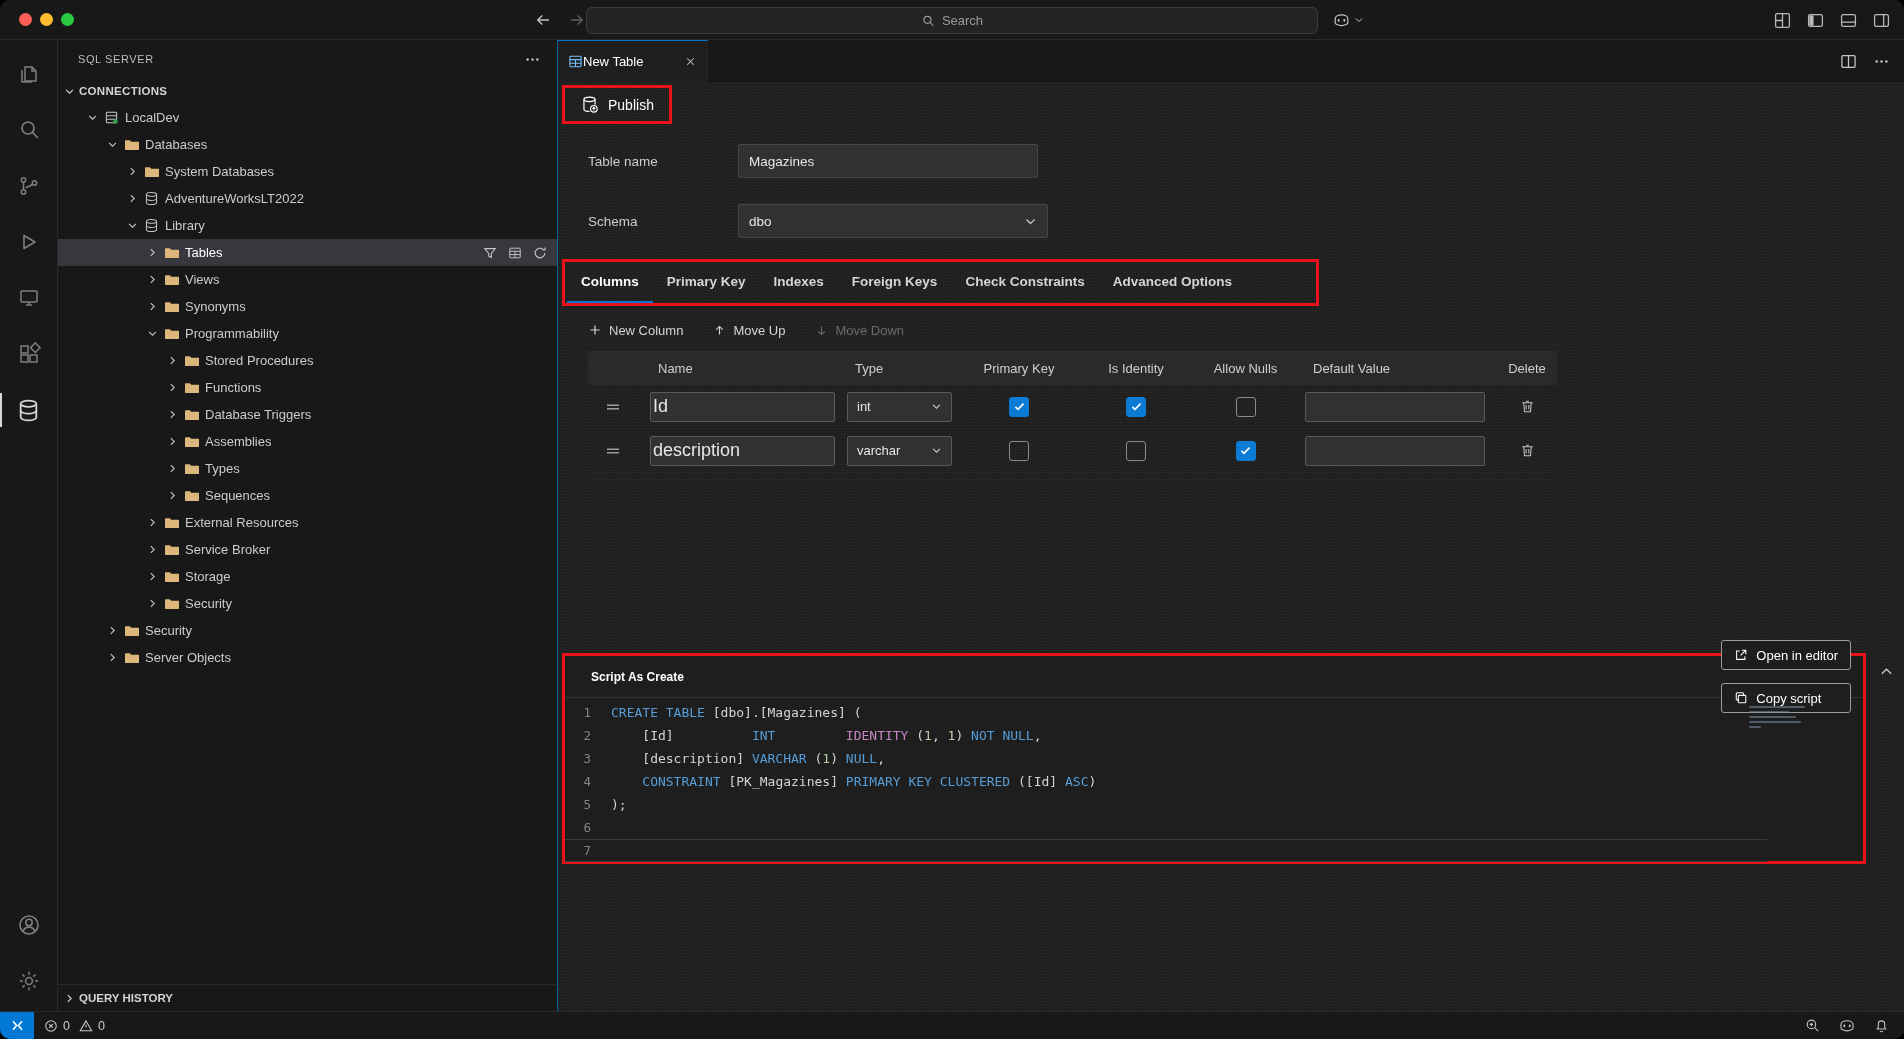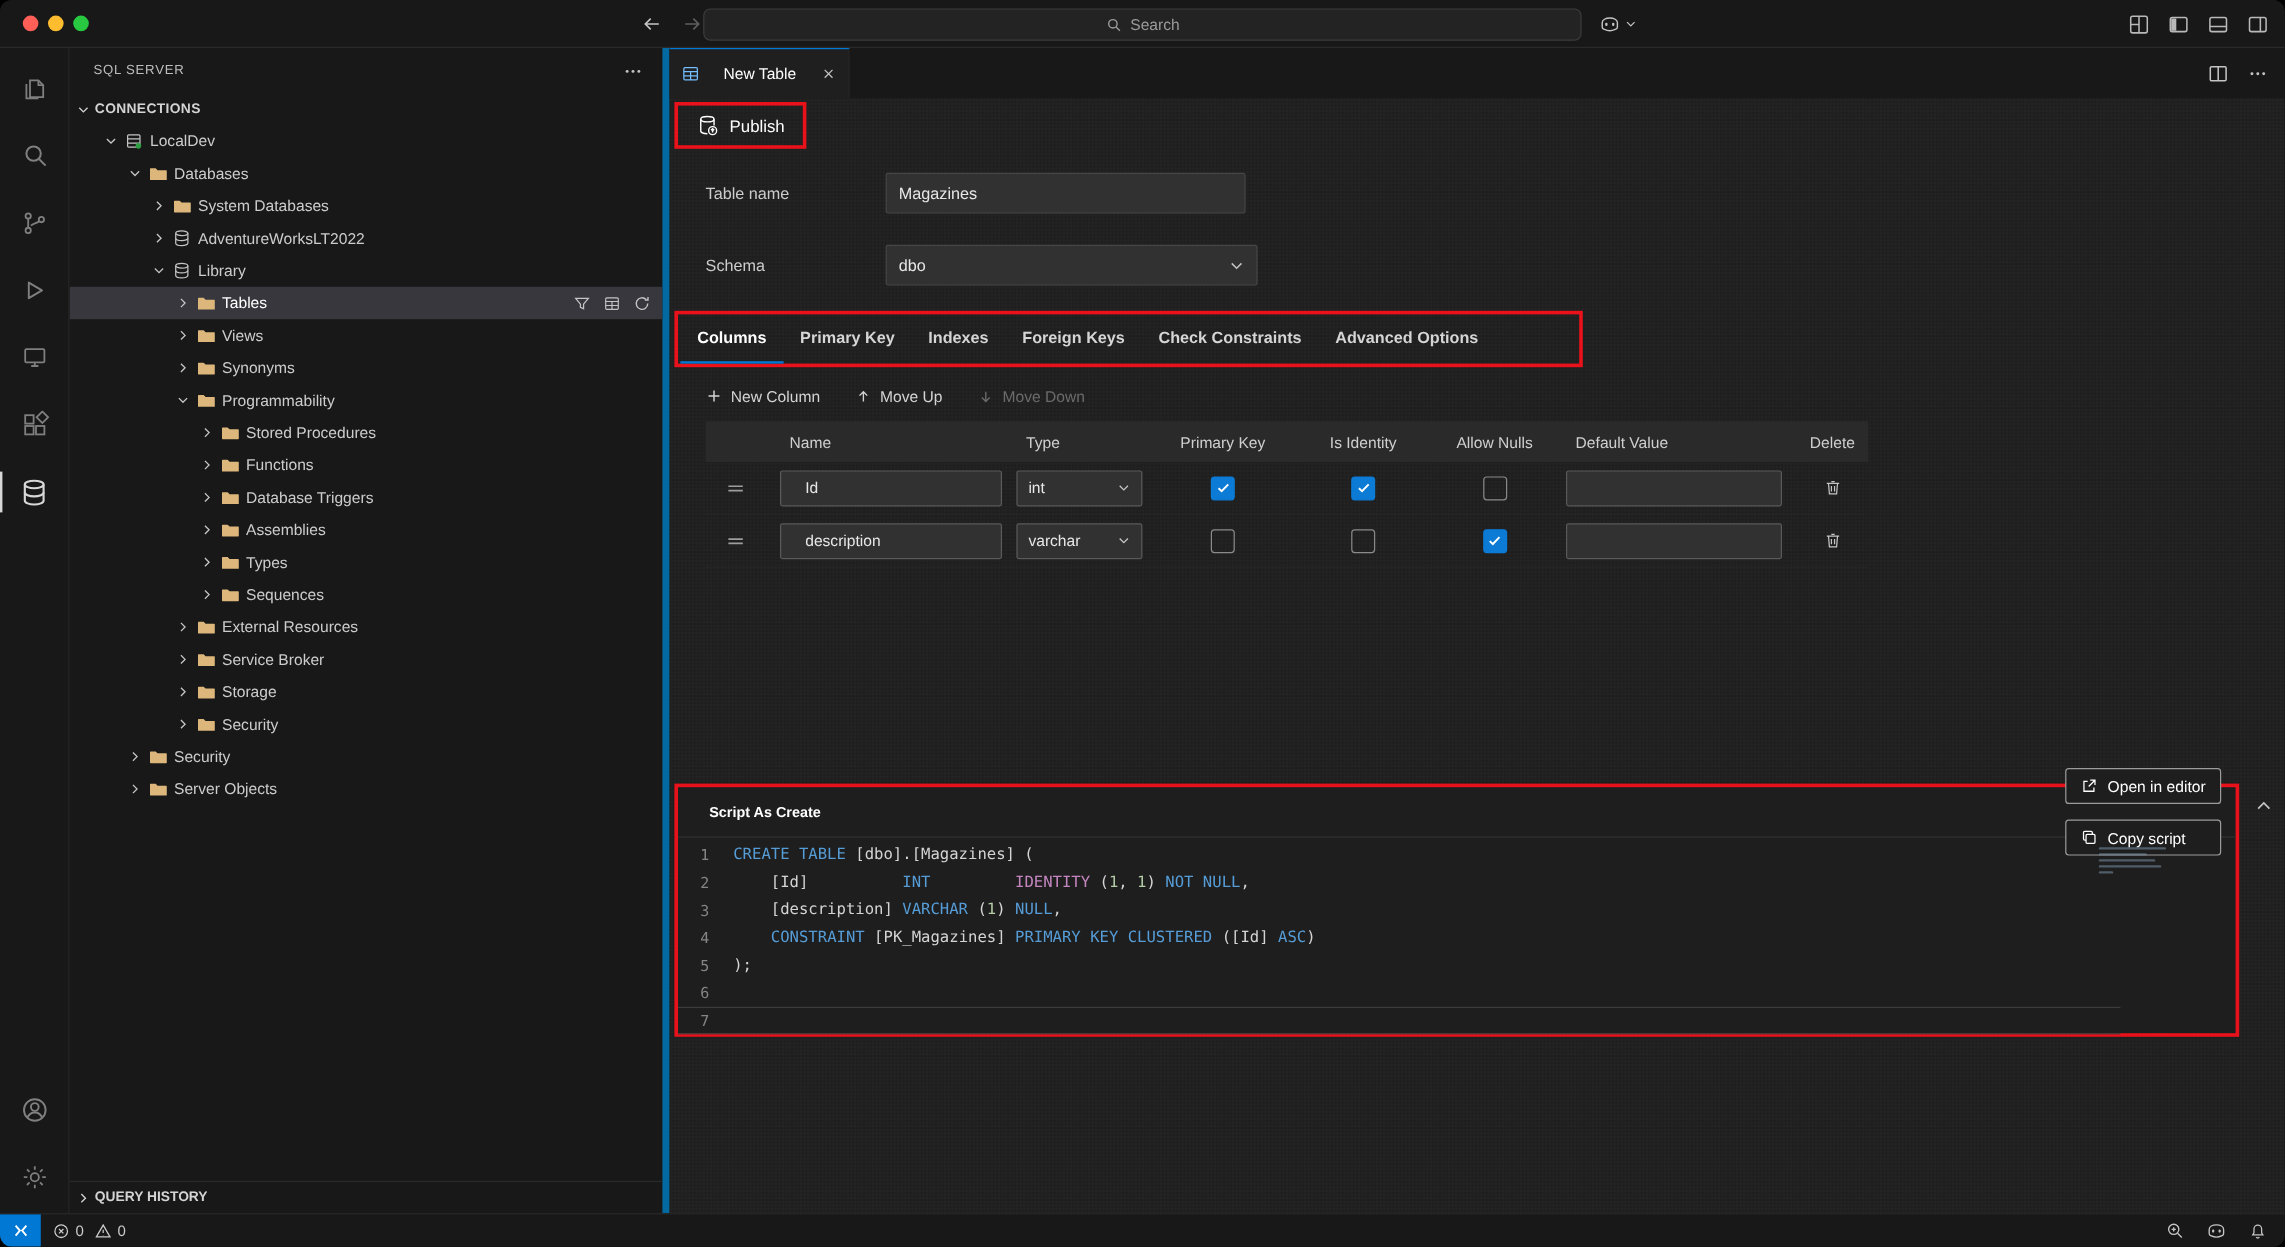--- a/index.html
+++ b/index.html
@@ -30,41 +30,41 @@
   .main{flex:1;display:flex;min-height:0;}
 
   .activitybar{width:58px;background:#181818;border-right:1px solid #2a2a2a;display:flex;
       flex-direction:column;align-items:center;padding-top:6px;flex:none;}
   .ab-group{display:flex;flex-direction:column;align-items:center;width:100%;}
   .ab-bottom{margin-top:auto;padding-bottom:2px;}
   .ab-item{width:58px;height:56px;display:flex;align-items:center;justify-content:center;color:#7f7f7f;position:relative;cursor:pointer;}
   .ab-item.active{color:#d7d7d7;}
   .ab-item.active::before{content:"";position:absolute;left:0;top:11px;bottom:11px;width:2px;background:#d7d7d7;}
 
-  .sidebar{width:500px;background:#181818;border-right:6px solid #0369a1;display:flex;flex-direction:column;flex:none;}
+  .sidebar{width:500px;background:#181818;border-right:1px solid #0369a1;display:flex;flex-direction:column;flex:none;}
   .sidebar-header{height:38px;display:flex;align-items:center;padding:0 16px 0 20px;color:#bdbdbd;
       font-size:11px;letter-spacing:.6px;flex:none;}
   .sidebar-more{margin-left:auto;color:#c5c5c5;cursor:pointer;}
   .section-header{height:26px;display:flex;align-items:center;gap:4px;padding-left:6px;color:#d4d4d4;
       font-weight:700;font-size:11.5px;letter-spacing:.3px;flex:none;cursor:pointer;}
   .tree{flex:1;overflow:hidden;}
   .tree-item{height:27px;display:flex;align-items:center;color:#cccccc;font-size:13px;cursor:pointer;}
   .tree-item.selected{background:#37373d;color:#ffffff;}
   .tree-chevron{width:16px;display:flex;justify-content:center;color:#c5c5c5;flex:none;}
   .tree-icon{width:17px;margin:0 5px 0 3px;display:flex;justify-content:center;flex:none;}
   .tree-label{white-space:nowrap;}
   .tree-actions{margin-left:auto;padding-right:10px;display:flex;gap:11px;color:#c5c5c5;}
   .query-history{height:27px;border-top:1px solid #2a2a2a;display:flex;align-items:center;gap:4px;
       padding-left:6px;color:#d4d4d4;font-weight:700;font-size:11.5px;flex:none;cursor:pointer;}
 
   
   .editor{flex:1;display:flex;flex-direction:column;min-width:0;}
   .tabbar{height:42px;background:#181818;display:flex;align-items:stretch;flex:none;}
   .tab{width:150px;background:#1f1f1f;border-top:1px solid var(--accent);border-right:1px solid #252525;
-      display:flex;align-items:center;gap:20px;padding:0 10px;color:#ffffff;font-size:13px;cursor:pointer;}
+      display:flex;align-items:center;gap:0;padding:0 10px;color:#ffffff;font-size:13px;cursor:pointer;}
   .tab-icon{color:#75beff;}
   .tab-close{margin-left:auto;color:#c5c5c5;}
   .tabbar-actions{margin-left:auto;display:flex;align-items:center;gap:16px;padding-right:14px;color:#c5c5c5;}
 
   .editor-content{flex:1;position:relative;overflow:hidden;background-color:#1e1e1e;
       background-image:radial-gradient(rgba(255,255,255,.028) 1px,transparent 1.3px);background-size:3px 3px;}
   .annotation{border:3px solid var(--annotation-red);}
 
   .publish-box{margin:3px 0 0 4px;width:fit-content;}
   .publish-btn{display:flex;align-items:center;gap:9px;padding:7px 15px;color:#ffffff;font-size:14px;
@@ -92,21 +92,21 @@
 
   .grid{margin:6px 0 0 30px;width:969px;}
   .grid-cols{display:grid;grid-template-columns:50px 185px 105px 110px 100px 95px 180px 60px;
       column-gap:12px;align-items:center;}
   .grid-header{height:34px;background:#2a2a2a;color:#cfcfcf;font-size:13px;}
   .gh{text-align:center;}
   .gh.left{text-align:left;padding-left:8px;}
   .grid-row{height:44px;border-bottom:1px solid #262626;}
   .cell-center{display:flex;justify-content:center;align-items:center;}
   .mini-input{width:100%;height:30px;background:#313131;border:1px solid #5a5a5a;border-radius:2px;
-      color:#e7e7e7;font-size:13px;padding:0 20px;font-family:inherit;outline:none;}
+      color:#e7e7e7;font-size:18px;padding:0 2px;font-family:inherit;outline:none;}
   .mini-select{height:30px;background:#313131;border:1px solid #5a5a5a;border-radius:2px;color:#e7e7e7;
       font-size:13px;padding:0 9px;display:flex;align-items:center;cursor:pointer;}
   .mini-select .chev{margin-left:auto;color:#c5c5c5;}
   .checkbox{width:20px;height:20px;border-radius:3px;border:1px solid #8a8a8a;display:flex;
       align-items:center;justify-content:center;cursor:pointer;}
   .checkbox.checked{background:var(--checkbox);border-color:var(--checkbox);}
   .trash{color:#c5c5c5;cursor:pointer;}
 
   .script-panel{position:absolute;left:4px;top:571px;width:1304px;height:211px;background:#1e1e1e;}
   .panel-header{height:42px;display:flex;align-items:center;padding:0 12px 0 26px;border-bottom:1px solid #323232;}

